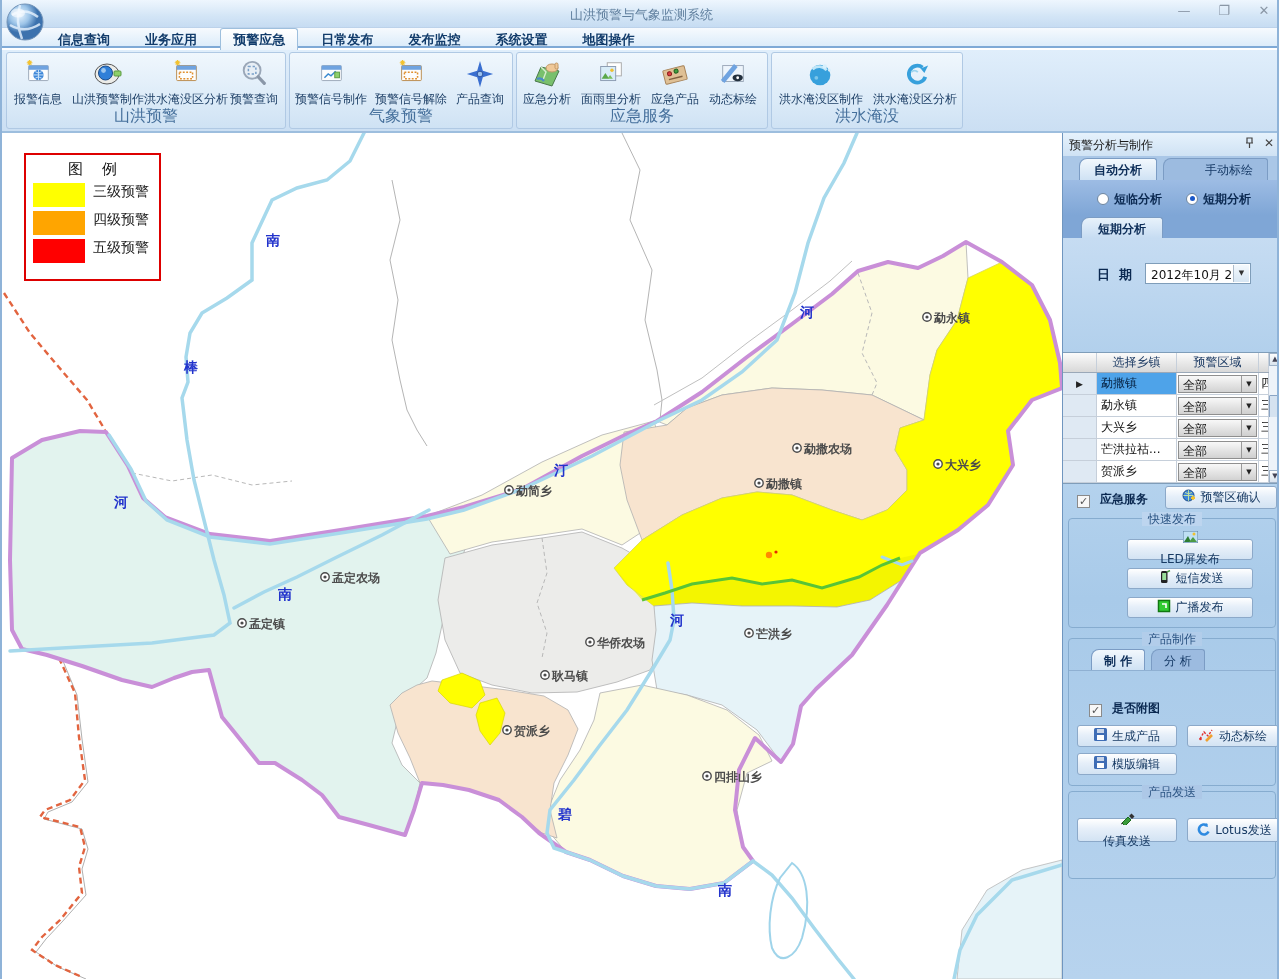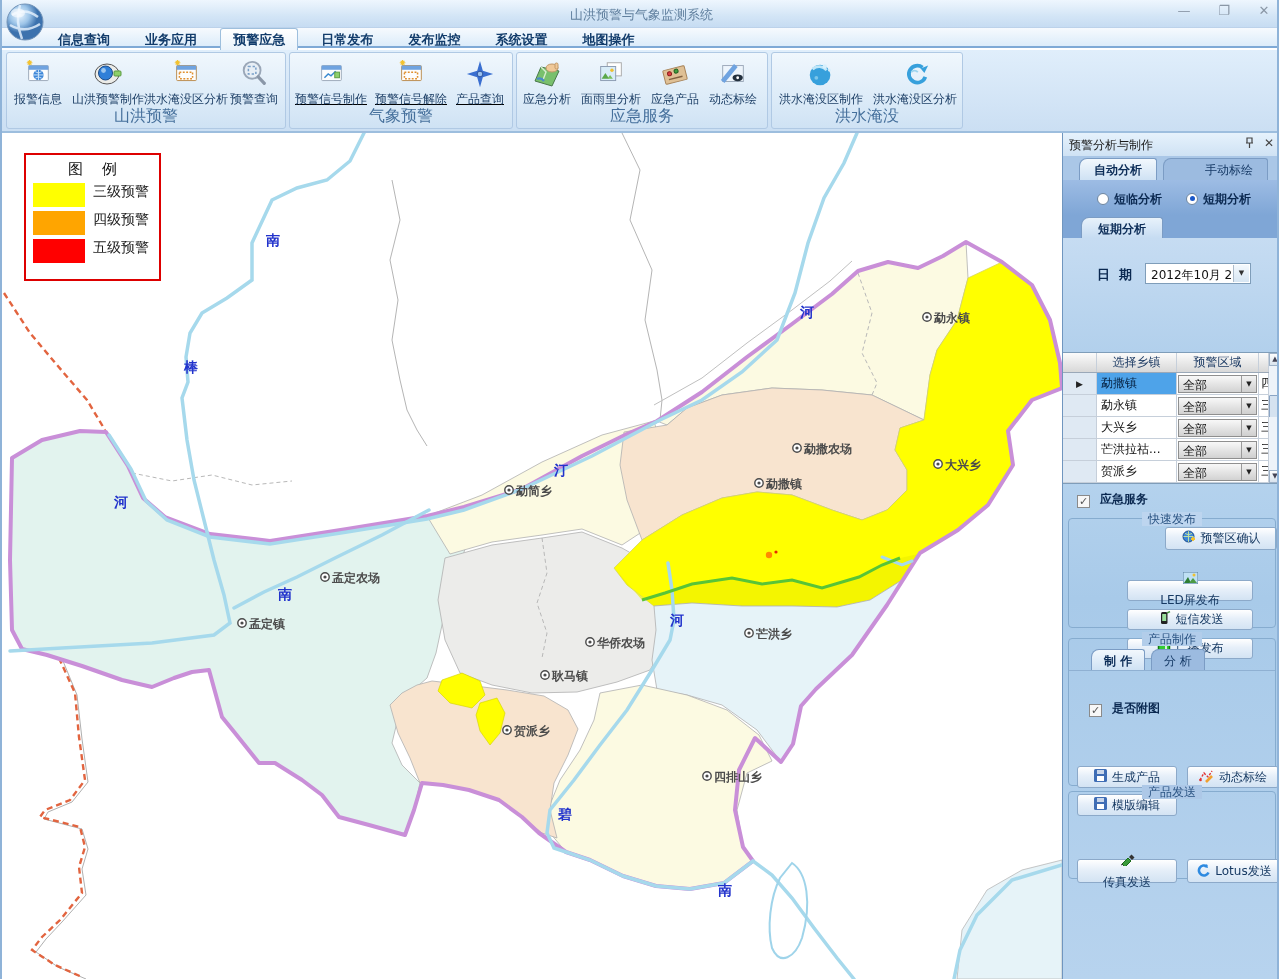--- a/index.html
+++ b/index.html
@@ -75,21 +75,21 @@
   .datelabel { position:absolute; left:34px; top:28px; font-size:13px; font-weight:bold; color:#0a2850; white-space:pre; }
   .datecombo { position:absolute; left:82px; top:25px; width:106px; height:21px; background:#fff;
     border:1px solid #7f9db9; font-size:12px; color:#111; padding:3px 0 0 5px; cursor:pointer; }
   .datecombo .dd { position:absolute; right:1px; top:1px; width:16px; height:17px;
     background:linear-gradient(#f4f9fd,#d7e6f3); border-left:1px solid #aebccb; text-align:center;
     font-size:7px; color:#333; line-height:17px; }
   .abtn { position:absolute; left:82px; top:160px; width:112px; height:23px; }
 
   .btn { display:flex; align-items:center; justify-content:center; gap:5px;
     background:linear-gradient(#ffffff,#e6eff9 45%,#d3e3f3); border:1px solid #8ca9c9; border-radius:3px;
-    font-size:12px; color:#173a63; cursor:pointer; white-space:nowrap;margin-top:41px; }
+    font-size:12px; color:#173a63; cursor:pointer; white-space:nowrap; }
 
   
   .ttable { position:absolute; left:0; top:219px; width:219px; height:132px; background:#fff;
     border-top:1px solid #7f9db9; border-bottom:1px solid #7f9db9; font-size:12px; }
   .trow { display:flex; height:22px; border-bottom:1px solid #c6cfda; }
   .trow.head { height:20px; border-bottom:1px solid #9aa8b8; }
   .tc { border-right:1px solid #c6cfda; overflow:hidden; display:flex; align-items:center; }
   .tc.sel { width:34px; background:#dfe9f3; justify-content:center; color:#222; font-size:9px; }
   .tc.town { width:80px; padding-left:4px; color:#111; }
   .tc.region { width:82px; padding:1px; }
@@ -207,21 +207,21 @@
               <rect x="10" y="8" width="8" height="8" fill="none" stroke="#7aa0c8" stroke-width="1.6" stroke-dasharray="2.5 2"></rect>
               <path d="M20.5,19 L27,26" stroke="#8a97a8" stroke-width="3.4" stroke-linecap="round"></path>
             </svg>
         </span>
         <span class="rlb">预警查询</span>
       </div>
     </div>
     <div class="rgtitle">山洪预警</div>
   </div>
 
-  <div class="rgroup" style="left:287px;width:224px;text-decoration:underline;">
+  <div class="rgroup" style="left:287px;width:224px;">
     <div class="rbtns">
       <div class="rbtn" style="width:80px">
         <span class="ric">
           <svg width="30" height="30" viewBox="0 0 32 32">
               <rect x="6" y="7" width="21" height="16" rx="1" fill="#fdfdfd" stroke="#9aa7b8"></rect>
               <rect x="6" y="7" width="21" height="4.5" fill="#6fa3e0"></rect>
               <path d="M9,20 l4,-4 3,2 5,-5" stroke="#3a8ad0" stroke-width="1.6" fill="none"></path>
               <rect x="20" y="14" width="5" height="6" fill="#8ed06a" stroke="#5a9a40"></rect>
             </svg>
         </span>

